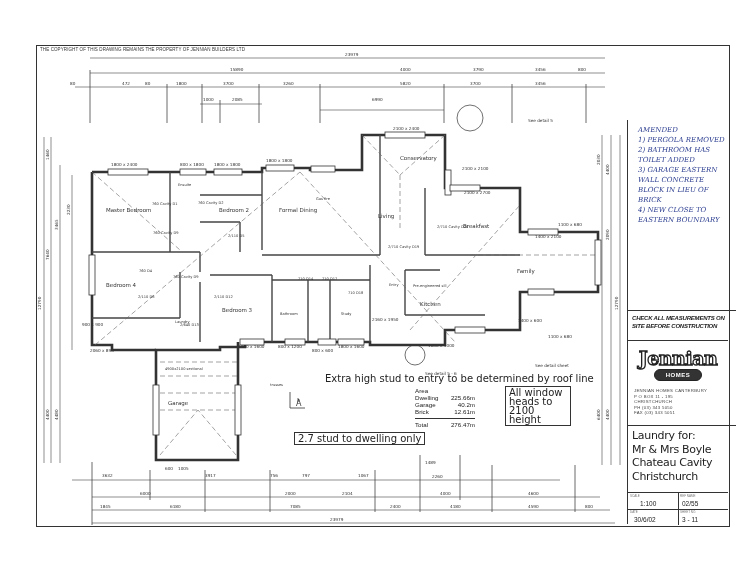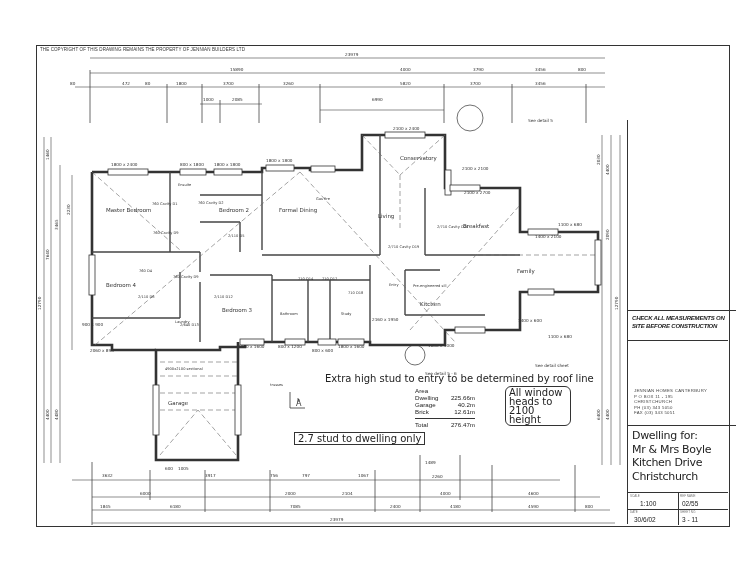--- a/index.html
+++ b/index.html
@@ -279,21 +279,21 @@
     <text x="528" y="122">See detail 5</text>
     <text x="425" y="375">See detail 5 - 6</text>
     <text x="535" y="367">See detail sheet</text>
     <text x="413" y="287" class="sm">Pre-engineered sill</text>
     <text x="270" y="386" class="sm">trusses</text>
     <text x="296" y="406" style="font-size:8px">A</text>
   </g>
 </svg>
 
 <div class="note" style="left:325px;top:374px;">Extra high stud to entry to be determined by roof line</div>
-<div class="note boxed" style="left:505px;top:386px;width:58px;border-radius:6px;">All window heads to 2100 height</div>
+<div class="note boxed" style="left:505px;top:386px;width:58px;">All window heads to 2100 height</div>
 <div class="note boxed" style="left:258px;top:432px;margin-left:36px;">2.7 stud to dwelling only</div>
 
 <div class="area">
   <div>Area</div>
   <div class="row">
       <span>Dwelling</span>
       <span>225.66m</span>
     </div>
   <div class="row">
       <span>Garage</span>
@@ -303,34 +303,45 @@
       <span>Brick</span>
       <span>12.61m</span>
     </div>
   <div class="row total">
       <span>Total</span>
       <span>276.47m</span>
     </div>
 </div>
 
 <div class="titleblock">
+  <div class="hand">
+    <div>AMENDED</div>
+    <div>1) PERGOLA REMOVED</div>
+    <div>2) BATHROOM HAS TOILET ADDED</div>
+    <div>3) GARAGE EASTERN WALL CONCRETE BLOCK IN LIEU OF BRICK</div>
+    <div>4) NEW CLOSE TO EASTERN BOUNDARY</div>
+  </div>
   <div class="tb-cell check" style="top:190px;height:22px;">CHECK ALL MEASUREMENTS ON SITE BEFORE CONSTRUCTION</div>
   <div class="tb-cell" style="top:220px;height:85px;">
+    <div class="logo">
+      <div class="logo-word">Jennian</div>
+      <div class="logo-homes">HOMES</div>
+    </div>
     <div class="address">
       <div>JENNIAN HOMES CANTERBURY</div>
       <div>P O BOX 11 - 195</div>
       <div>CHRISTCHURCH</div>
       <div>PH (03) 343 5050</div>
       <div>FAX (03) 343 5051</div>
     </div>
   </div>
   <div class="tb-cell client" style="top:305px;height:62px;">
-    <div>Dwelling for:</div>
+    <div>Laundry for:</div>
     <div>Mr &amp; Mrs Boyle</div>
-    <div>Kitchen Drive</div>
+    <div>Chateau Cavity</div>
     <div>Christchurch</div>
   </div>
   <div class="tb-cell" style="top:372px;height:32px;">
     <div class="meta" style="left:0;top:0;width:50px;height:16px;border-right:1px solid #333;border-bottom:1px solid #333;">
       <span class="lbl">SCALE</span>
         <span class="val">1:100</span>
     </div>
     <div class="meta" style="left:50px;top:0;width:50px;height:16px;border-bottom:1px solid #333;">
       <span class="lbl">REF NAME</span>
         <span class="val" style="left:4px">02/55</span>

